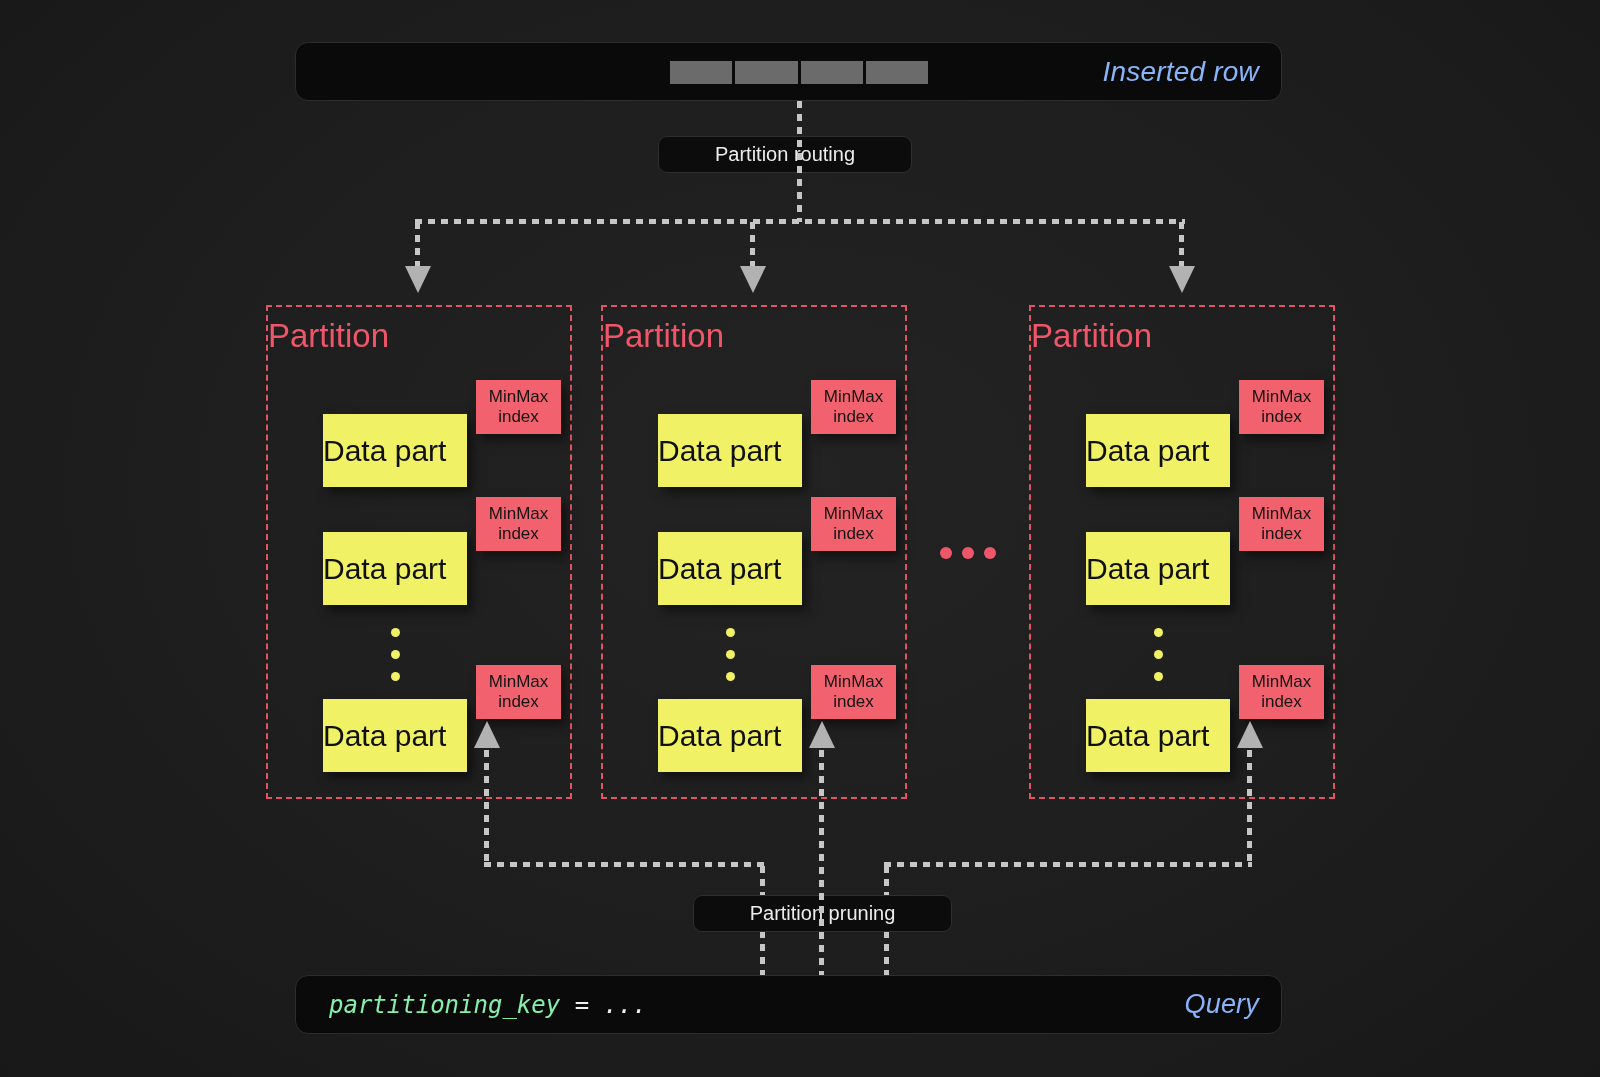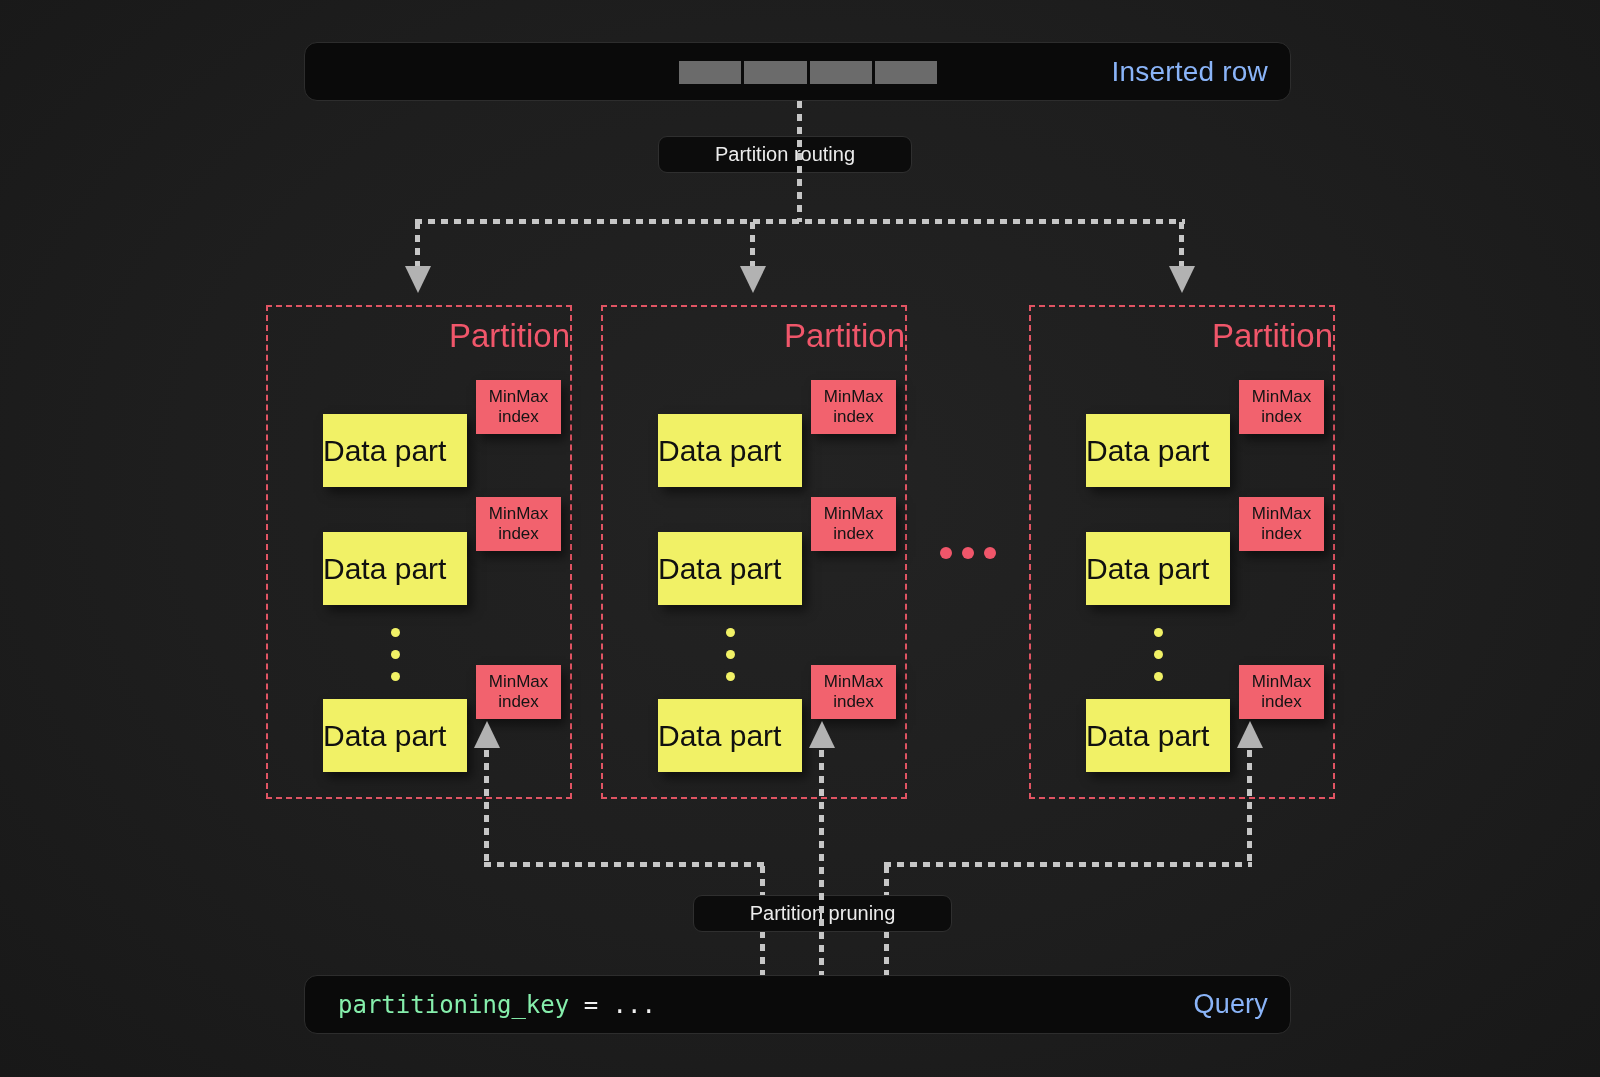--- a/index.html
+++ b/index.html
@@ -3,23 +3,23 @@
 <meta charset="utf-8">
 <style>
   html,body{margin:0;padding:0;background:#161616;}
   .stage{
     position:relative;width:1600px;height:1077px;overflow:hidden;
     background:radial-gradient(ellipse at 50% 45%, #232323 0%, #1e1e1e 55%, #181818 100%);
     font-family:"Liberation Sans", sans-serif;
   }
   
   .bar{
-    position:absolute;left:304px;width:987px;height:59px;
+    position:absolute;left:295px;width:987px;height:59px;
     background:#0a0a0a;border:1px solid #2d2d2d;border-radius:13px;
-    box-sizing:border-box;display:flex;align-items:center;
+    box-sizing:border-box;display:flex;align-items:center;font-style:italic;
   }
   .bar.top{top:42px;}
   .bar.bottom{top:975px;}
   .bar-blue-label{
     position:absolute;right:22px;top:0;height:100%;display:flex;align-items:center;
     color:#8ab4f8;font-size:28px;letter-spacing:.2px;
   }
   .cells{
     position:absolute;left:374px;top:18px;width:258px;height:23px;
     display:flex;gap:3px;
@@ -44,21 +44,21 @@
   .arrow-up{position:absolute;width:0;height:0;z-index:2;
     border-left:13px solid transparent;border-right:13px solid transparent;
     border-bottom:27px solid #b2b2b2;}
   
   .partition{
     position:absolute;top:305px;width:306px;height:494px;box-sizing:border-box;
     border:2px dashed #e05463;z-index:2;
   }
   .p1{left:266px;} .p2{left:601px;} .p3{left:1029px;}
   .ptitle{
-    position:absolute;top:10px;left:0;width:100%;text-align:right;
+    position:absolute;top:10px;left:0;width:100%;text-align:left;
     color:#f0566a;font-size:33px;font-weight:500;
   }
   .datapart{
     position:absolute;left:55px;width:144px;height:73px;background:#f1f166;
     color:#101010;font-size:30px;display:flex;align-items:center;padding-left:0;
     box-sizing:border-box;box-shadow:5px 6px 10px rgba(0,0,0,.5);z-index:2;
   }
   .dp1{top:107px;} .dp2{top:225px;} .dp3{top:392px;}
   .minmax{
     position:absolute;left:166px;width:85px;height:54px;background:#f2626e;

